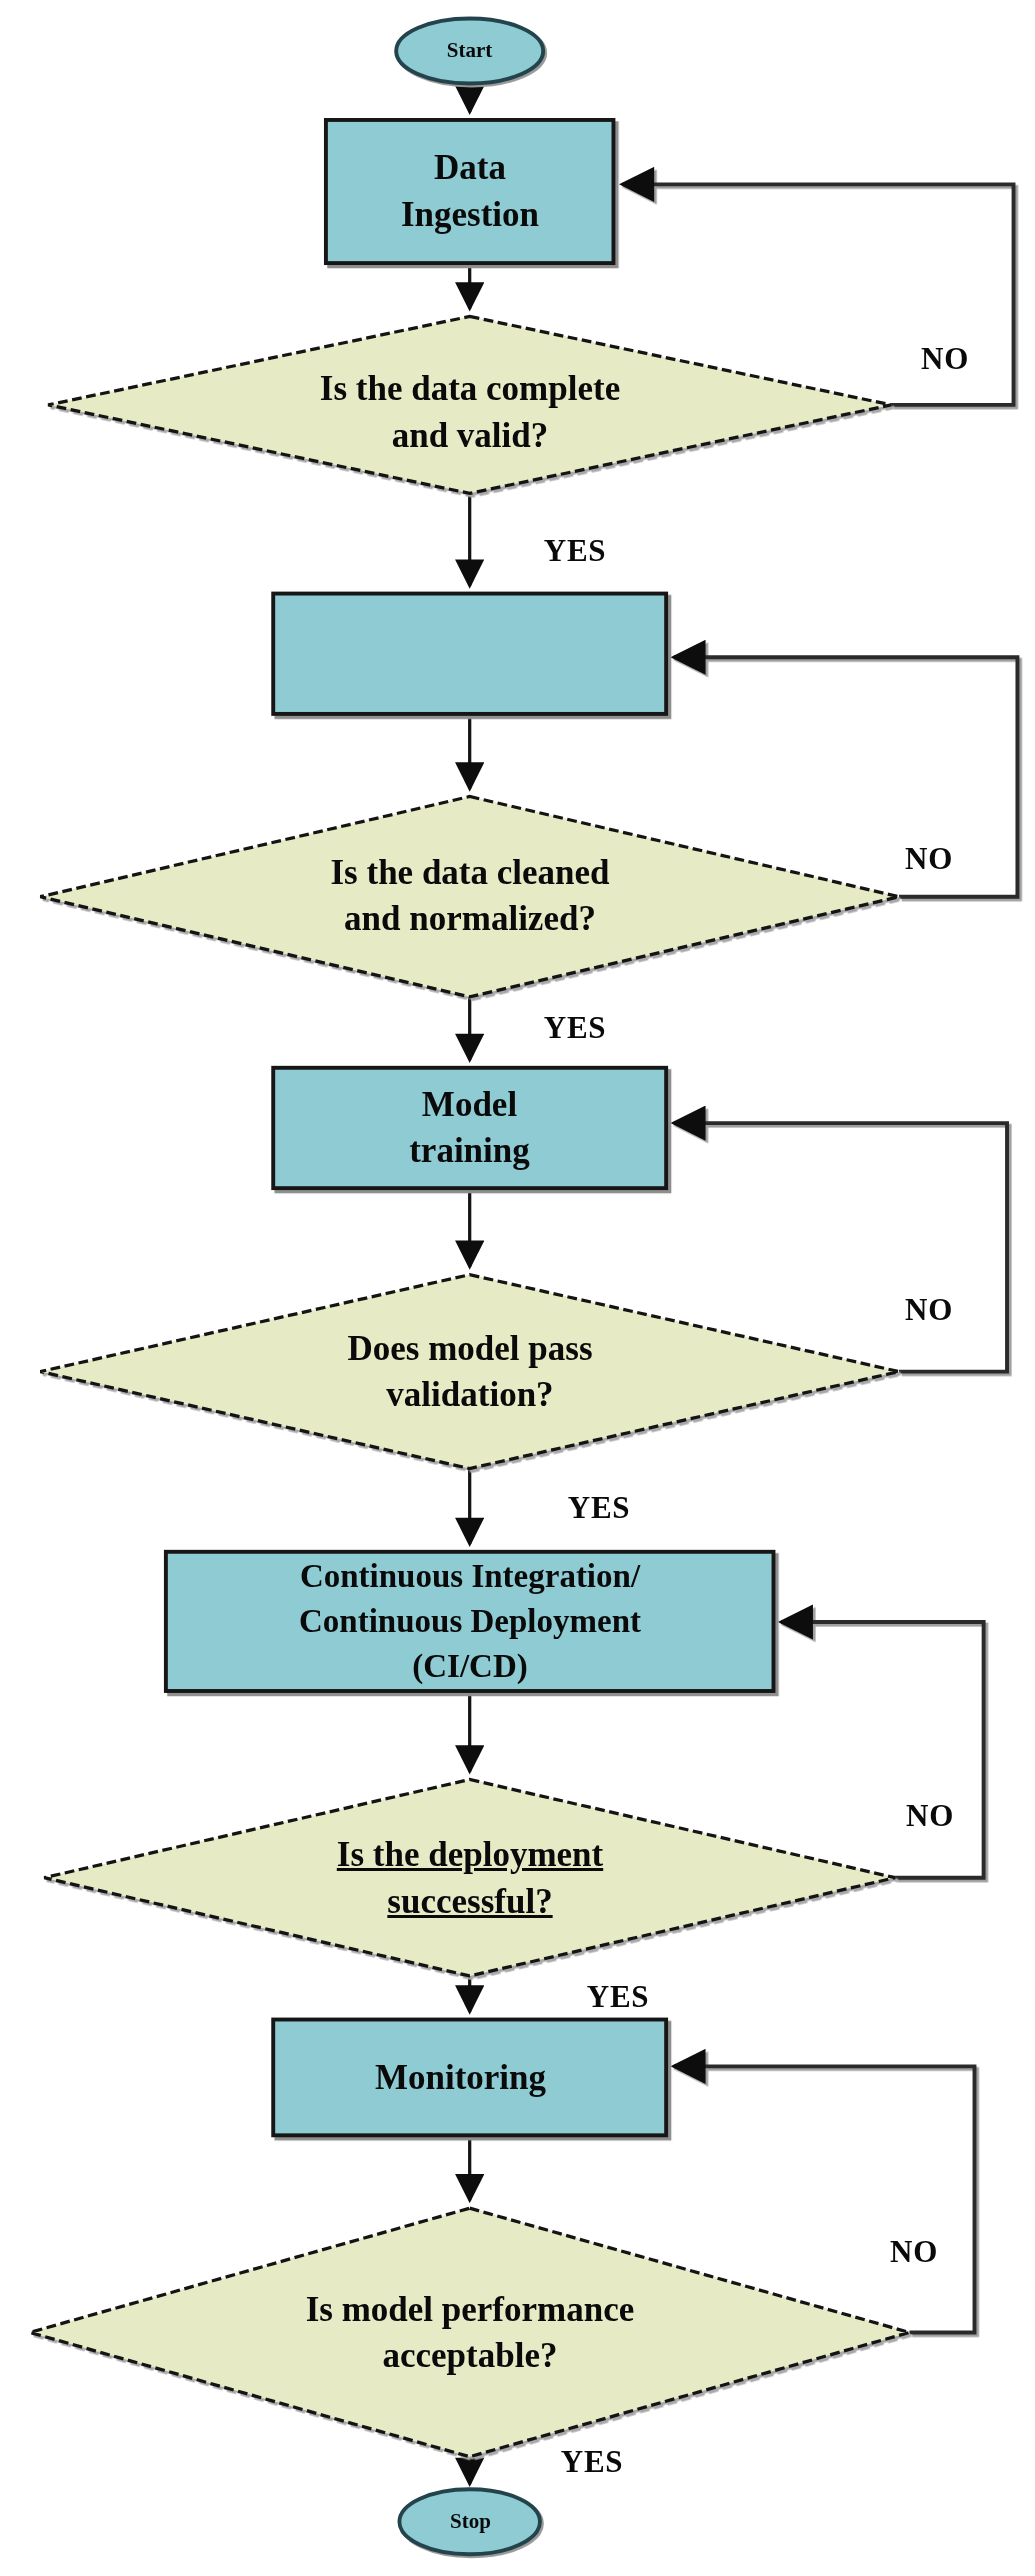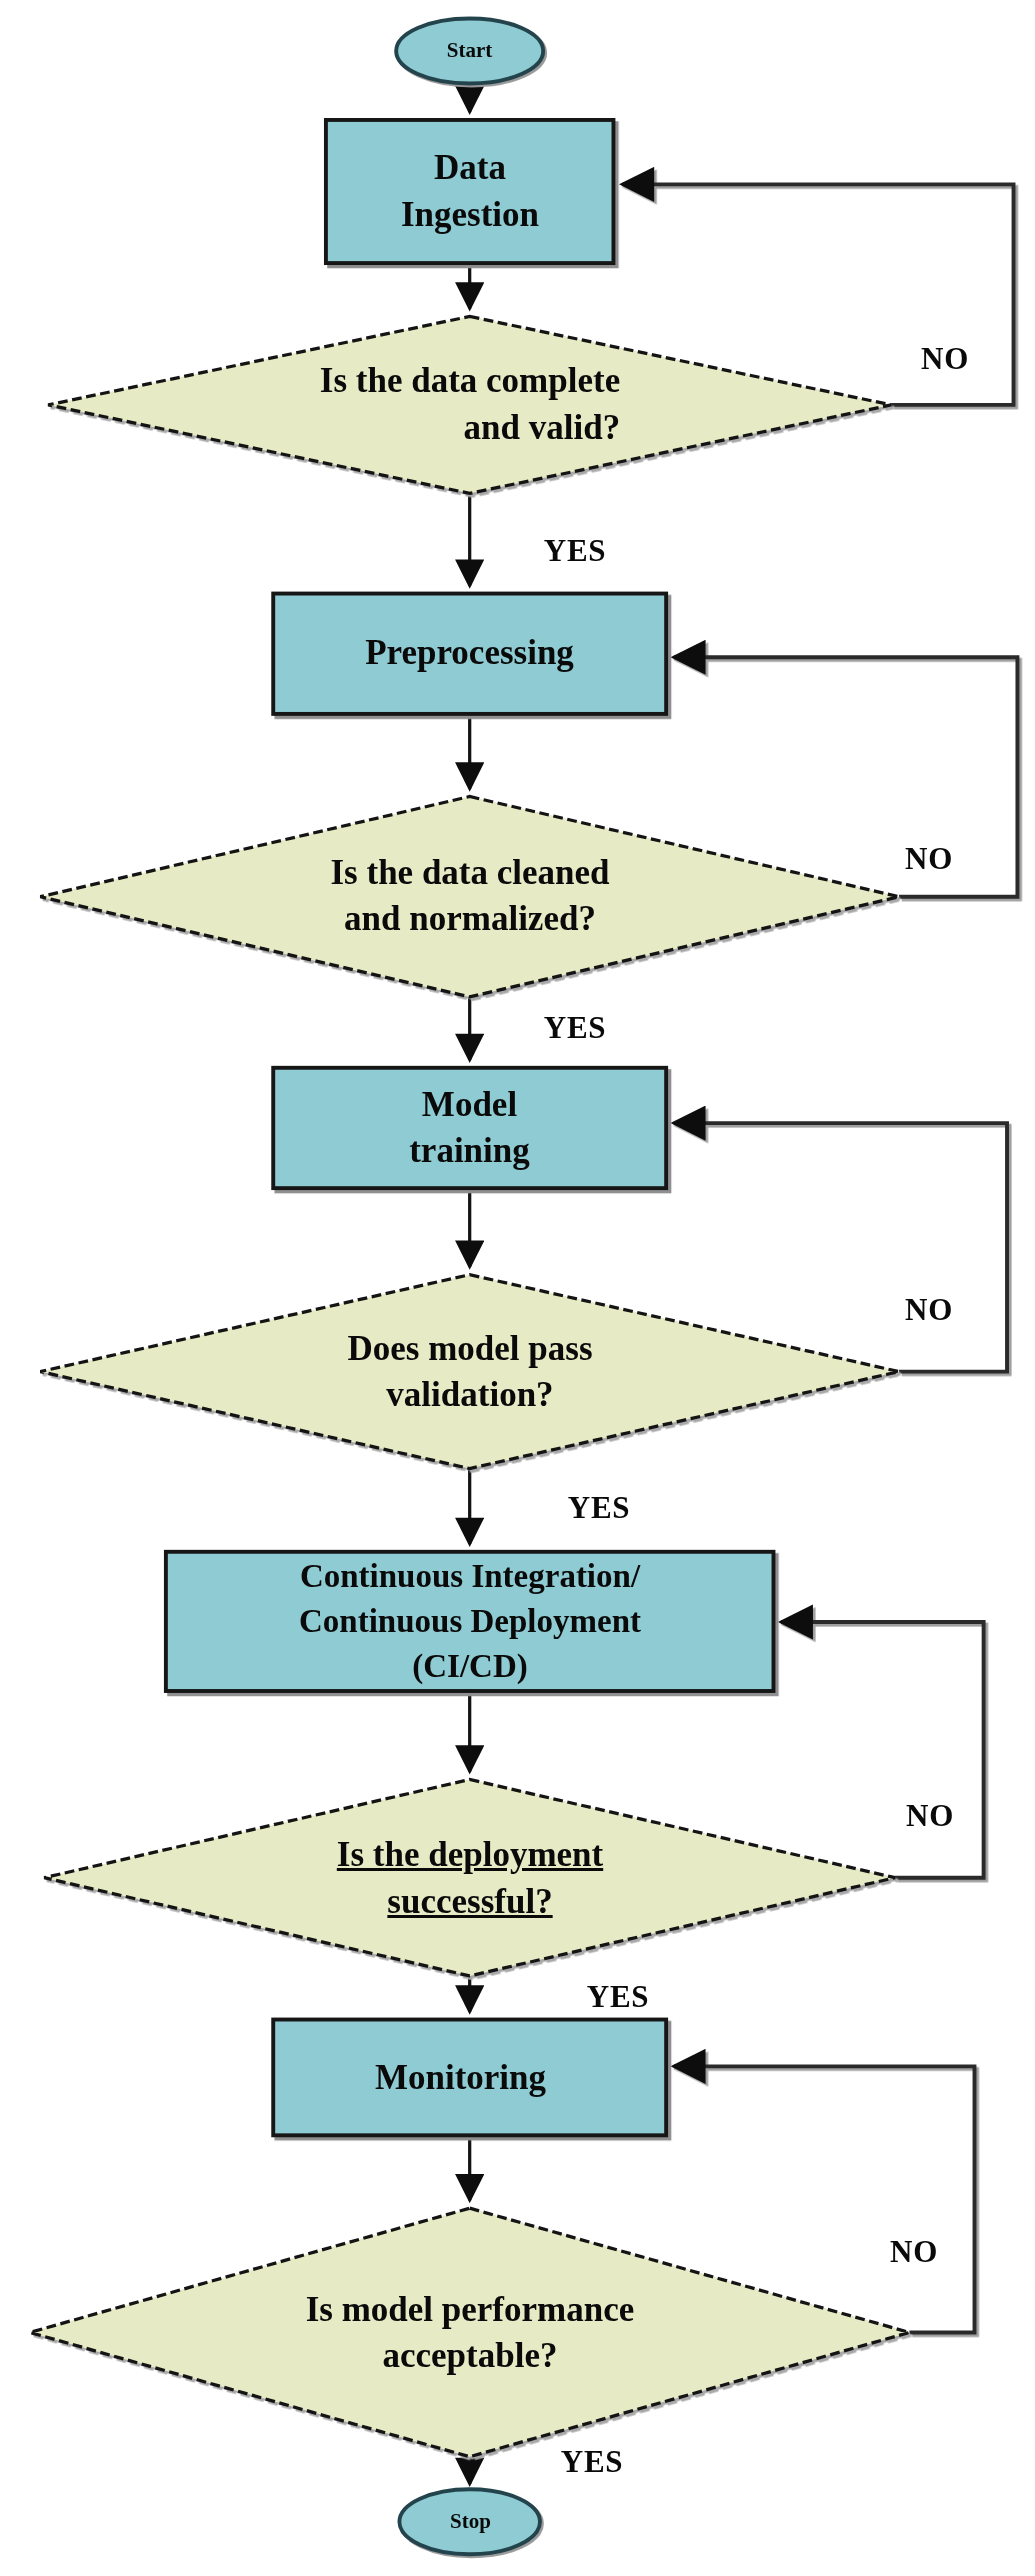--- a/index.html
+++ b/index.html
@@ -89,24 +89,23 @@
     <polygon class="decision-shape" points="722,3394 1398,3585 722,3776 46,3585"></polygon>
 
     <ellipse class="terminator-shape" cx="722" cy="3876" rx="108" ry="50"></ellipse>
   </svg>
 
   <div class="label terminator-label" style="left:396px;top:18px;width:147px;height:65px;">Start</div>
 
   <div class="label node-label" style="left:326px;top:120px;width:288px;height:143px;">Data
 Ingestion</div>
 
-  <div class="label node-label" style="left:177px;top:316px;width:586px;height:177px;text-align:right;">Is the data complete
+  <div class="label node-label" style="left:177px;top:324px;width:586px;height:177px;">Is the data complete
 and valid?</div>
 
-  <div class="label node-label" style="left:273px;top:593px;width:393px;height:120px;">Preprocessing</div>
 
   <div class="label node-label" style="left:177px;top:796px;width:586px;height:200px;font-family:Liberation Serif, serif;">Is the data cleaned
 and normalized?</div>
 
   <div class="label node-label" style="left:273px;top:1068px;width:393px;height:120px;">Model
 training</div>
 
   <div class="label node-label" style="left:177px;top:1275px;width:586px;height:194px;">Does model pass
 validation?</div>
 

